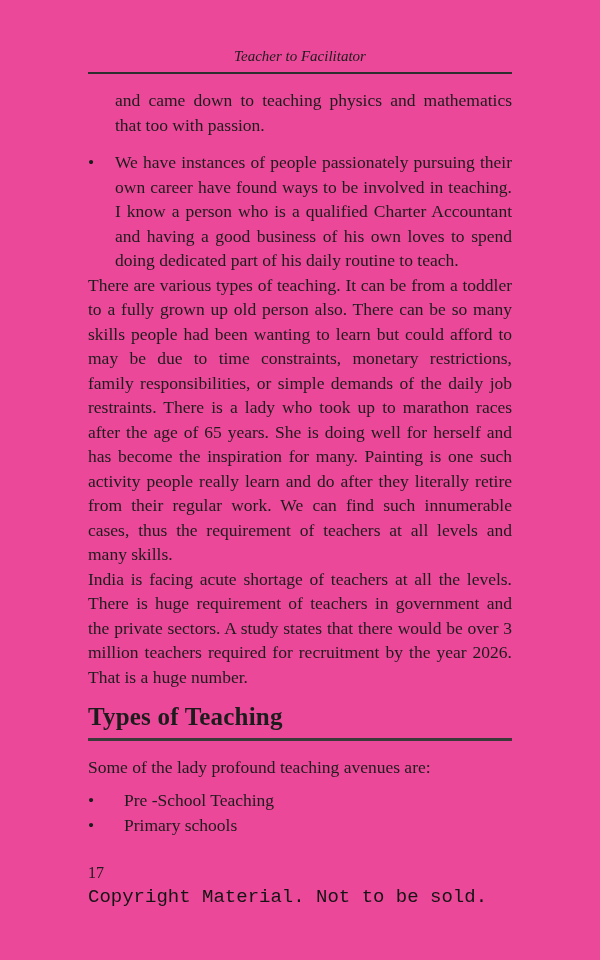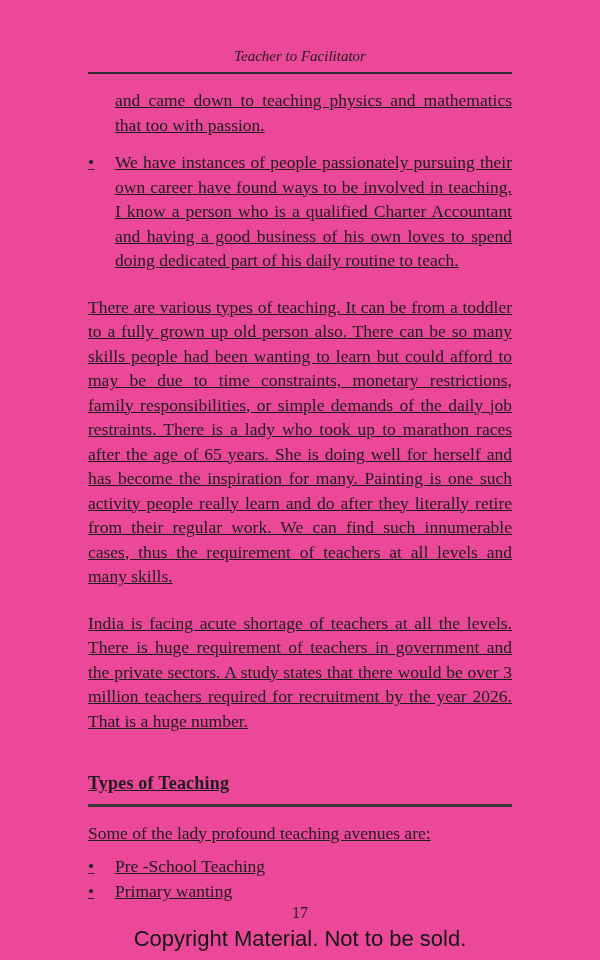--- a/index.html
+++ b/index.html
@@ -22,64 +22,64 @@
     font-style: italic;
     font-size: 15px;
     padding-bottom: 7px;
     border-bottom: 2px solid #2e2e2e;
   }
   
   .body-copy {
     font-size: 17.5px;
     line-height: 24.5px;
     text-align: justify;
-    text-decoration: underline;
   }
-  .para { margin-top: 22px; }
+  .para { margin-top: 0; }
   .continuation { margin-left: 27px; margin-top: 14px; }
   .bullet-row {
     display: flex;
     margin-top: 13px;
   }
   .bullet-marker {
     flex: 0 0 27px;
     text-align: left;
   }
   .bullet-marker::before { content: "\2022"; }
   .bullet-text { flex: 1; text-align: justify; }
   
   .section-heading {
-    margin-top: 38px;
+    margin-top: 16px;
     font-weight: bold;
-    font-size: 18px;
+    font-size: 25px;
     letter-spacing: 0.2px;
     padding-bottom: 8px;
     border-bottom: 3px solid #3a3a3a;
   }
   .section-intro { margin-top: 14px; text-align: left; }
   .avenue-list { margin-top: 9px; }
   .avenue-item {
     display: flex;
     line-height: 25px;
+    gap: 9px;
   }
   .avenue-item .bullet-marker { flex: 0 0 27px; }
   
   .page-footer {
     margin-top: auto;
-    padding-bottom: 40px;
-    text-align: center;
+    padding-bottom: 52px;
+    text-align: left;
   }
   .page-number {
     font-size: 16px;
     font-family: "Liberation Serif", serif;
   }
   .copyright {
     margin-top: 4px;
-    font-family: Liberation Sans, sans-serif;
-    font-size: 22px;
+    font-family: Liberation Mono, monospace;
+    font-size: 19px;
     color: #141414;
   }
 </style>
 </head>
 <body>
 
 <div class="page">
 
   <div class="running-header">
     <span>Teacher to Facilitator</span>
@@ -102,21 +102,21 @@
 
     <p class="section-intro">Some of the lady profound teaching avenues are:</p>
 
     <div class="avenue-list">
       <div class="avenue-item">
         <span class="bullet-marker"></span>
         <span>Pre -School Teaching</span>
       </div>
       <div class="avenue-item">
         <span class="bullet-marker"></span>
-        <span>Primary wanting</span>
+        <span>Primary schools</span>
       </div>
     </div>
 
   </div>
 
   <div class="page-footer">
     <div class="page-number">17</div>
     <div class="copyright">Copyright Material. Not to be sold.</div>
   </div>
 

